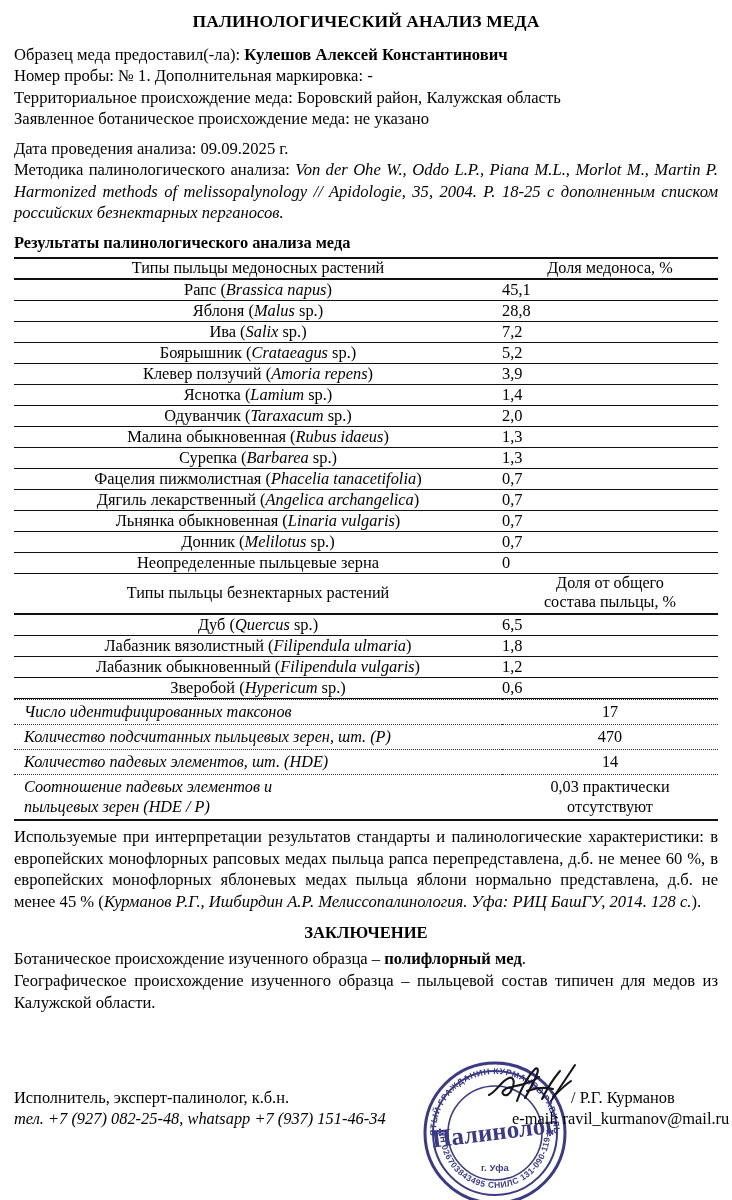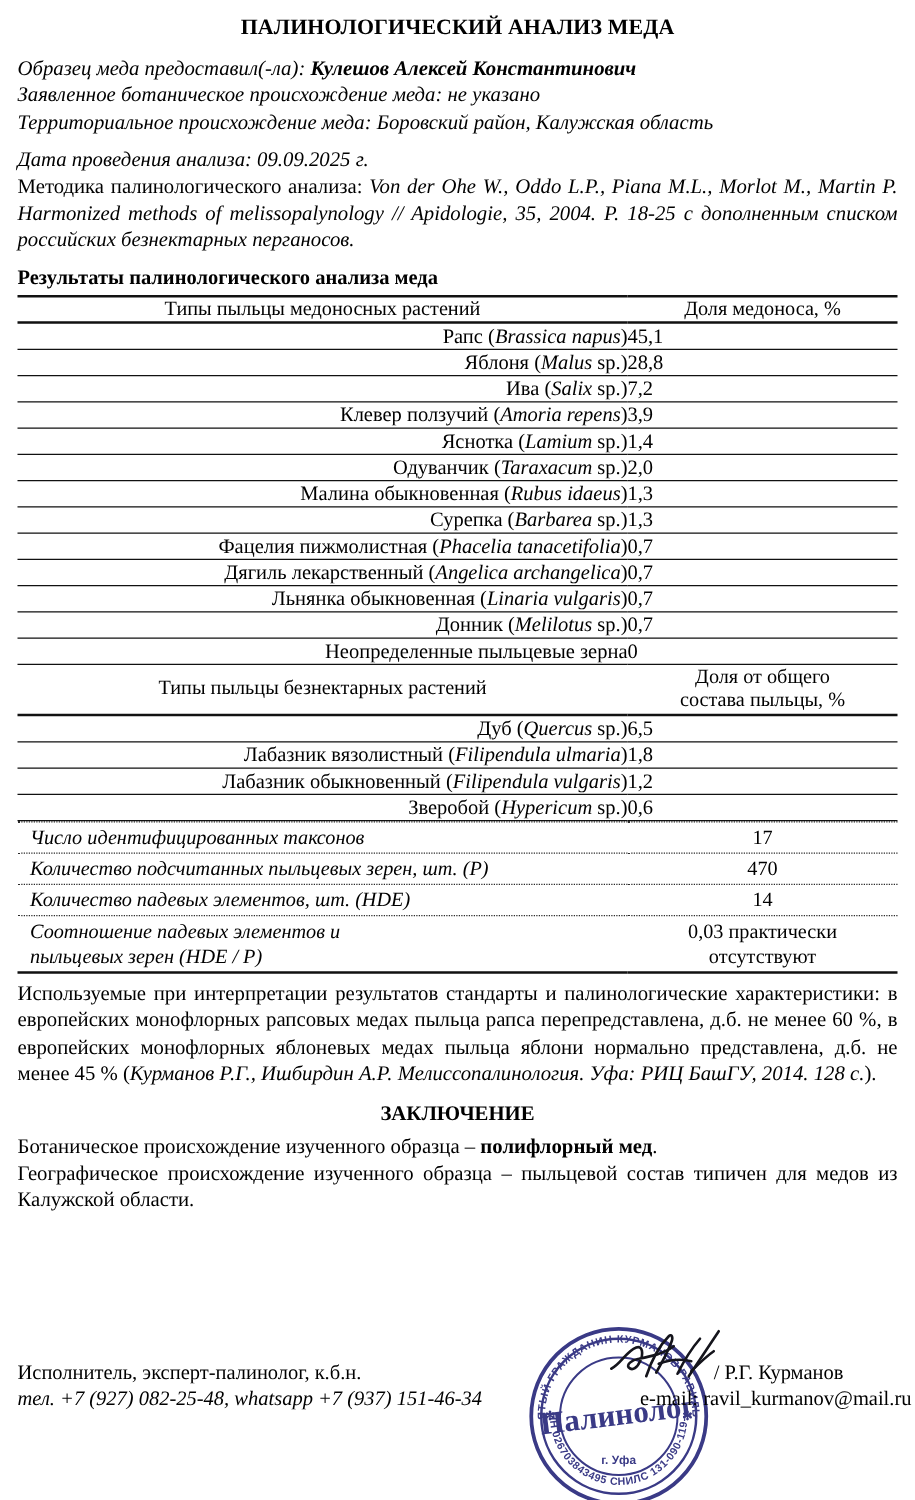--- a/index.html
+++ b/index.html
@@ -30,21 +30,20 @@
     font-size: 17.5px;
     letter-spacing: 0.1px;
     margin: 11px 0 12px 0;
   }
 
   
   .intro-line {
     font-size: 16.6px;
     line-height: 21.3px;
     white-space: nowrap;
-    font-style: italic;
   }
   .intro-line b { font-weight: bold; }
 
   .gap-sm { height: 9px; }
 
   .method-block {
     font-size: 16.6px;
     line-height: 21.5px;
     text-align: justify;
     text-justify: inter-word;
@@ -77,21 +76,21 @@
     text-align: center;
     font-weight: normal;
     font-size: 16.2px;
     line-height: 19px;
     padding: 1px 0 3px 0;
     border-bottom: 2px solid #111;
   }
   .th-head.two-line { line-height: 19.5px; }
 
   .row-name {
-    text-align: right;
+    text-align: center;
     padding: 1.5px 0 1.5px 5px;
     border-bottom: 1.6px solid #111;
     line-height: 20px;
     white-space: nowrap;
   }
   .row-val {
     text-align: left;
     border-bottom: 1.6px solid #111;
     line-height: 20px;
     padding: 1.5px 0;
@@ -214,22 +213,23 @@
 </head>
 <body>
 
 <div class="page">
 
   <div class="doc-title">ПАЛИНОЛОГИЧЕСКИЙ АНАЛИЗ МЕДА</div>
 
   <div class="intro-line">
     <span>Образец меда предоставил(-ла): </span><b>Кулешов Алексей Константинович</b>
   </div>
+  <div class="intro-line">Номер пробы: № 1. Дополнительная маркировка: -</div>
+  <div class="intro-line">Территориальное происхождение меда: Боровский район, Калужская область</div>
   <div class="intro-line">Заявленное ботаническое происхождение меда: не указано</div>
-  <div class="intro-line">Территориальное происхождение меда: Боровский район, Калужская область</div>
 
   <div class="gap-sm"></div>
 
   <div class="intro-line">Дата проведения анализа: 09.09.2025 г.</div>
 
   <div class="method-block">
     <span>Методика палинологического анализа: </span><i>Von der Ohe W., Oddo L.P., Piana M.L., Morlot M., Martin P. Harmonized methods of melissopalynology // Apidologie, 35, 2004. P. 18-25 с дополненным списком российских безнектарных перганосов.</i>
   </div>
 
   <div class="section-head">Результаты палинологического анализа меда</div>
@@ -250,20 +250,24 @@
           <td class="row-name"><span>Рапс (</span><i>Brassica napus</i><span>)</span></td>
           <td class="row-val">45,1</td>
         </tr>
       <tr>
           <td class="row-name"><span>Яблоня (</span><i>Malus</i><span> sp.)</span></td>
           <td class="row-val">28,8</td>
         </tr>
       <tr>
           <td class="row-name"><span>Ива (</span><i>Salix</i><span> sp.)</span></td>
           <td class="row-val">7,2</td>
+        </tr>
+      <tr>
+          <td class="row-name"><span>Боярышник (</span><i>Crataeagus</i><span> sp.)</span></td>
+          <td class="row-val">5,2</td>
         </tr>
       <tr>
           <td class="row-name"><span>Клевер ползучий (</span><i>Amoria repens</i><span>)</span></td>
           <td class="row-val">3,9</td>
         </tr>
       <tr>
           <td class="row-name"><span>Яснотка (</span><i>Lamium</i><span> sp.)</span></td>
           <td class="row-val">1,4</td>
         </tr>
       <tr>

